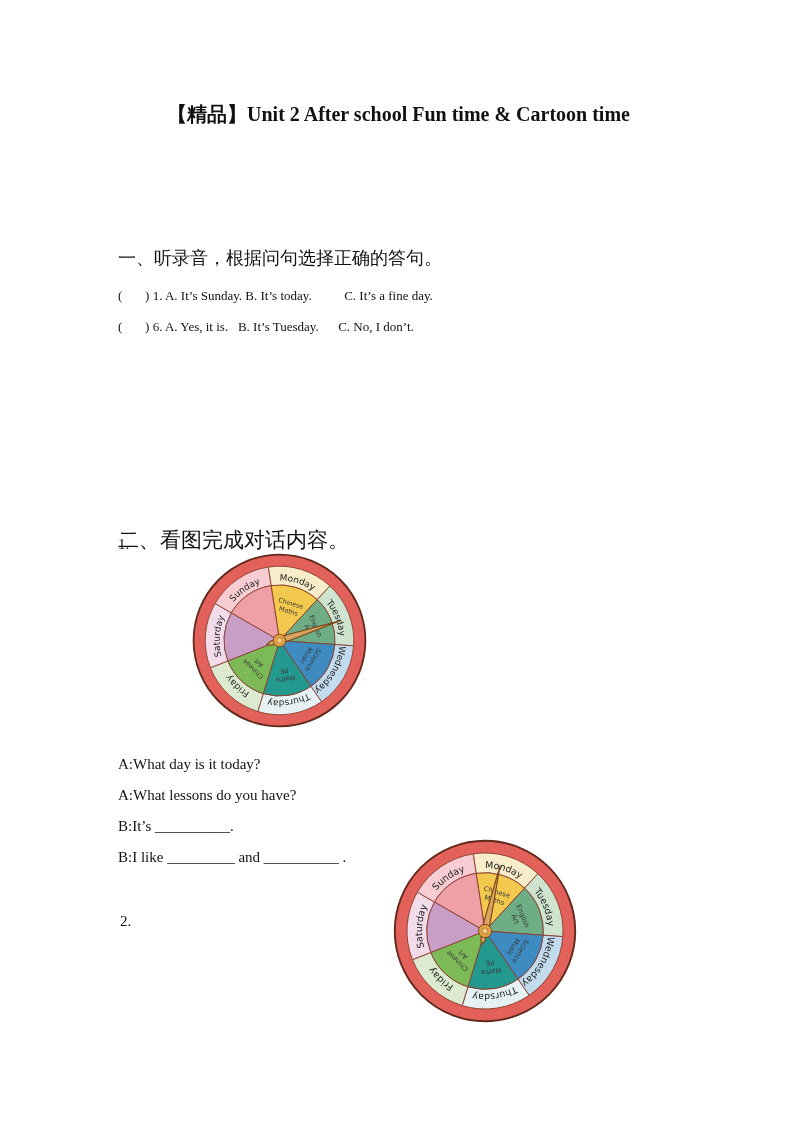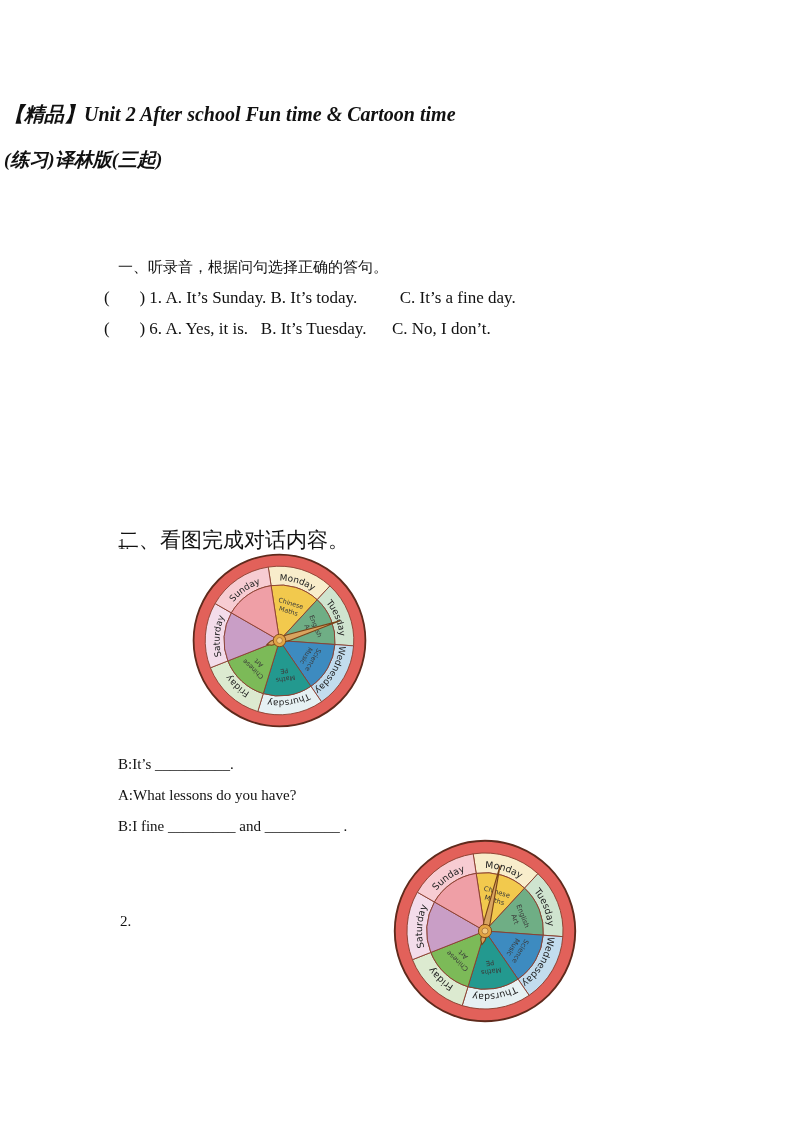--- a/index.html
+++ b/index.html
@@ -1,43 +1,42 @@
 <!DOCTYPE html>
 <html><head>
 <meta charset="utf-8">
 <style>
   html,body{margin:0;padding:0;background:#ffffff;}
   .page{
     position:relative;width:793px;height:1122px;background:#ffffff;overflow:hidden;
     font-family:"Liberation Serif","DejaVu Serif",serif;color:#111;
   }
-  .title{position:absolute;left:4px;right:0;font-weight:bold;font-style:italic;}
+  .title{position:absolute;left:4px;right:0;text-align:center;font-weight:bold;}
   .t1{top:101px;font-size:20px;}
   .t2{top:147px;font-size:19px;}
   .t3{top:191px;font-size:19px;}
-  .s1h{position:absolute;left:118px;top:258px;font-size:15px;}
-  .questions{position:absolute;left:104px;top:288px;font-size:17px;}
+  .s1h{position:absolute;left:118px;top:246px;font-size:18px;}
+  .questions{position:absolute;left:118px;top:288px;font-size:13px;}
   .q{height:31.4px;white-space:pre;}
   .s2h{position:absolute;left:118px;top:526px;font-size:21px;}
   .item-label{position:absolute;font-size:15px;}
   .item1{left:118px;top:536px;}
   .item2{left:120px;top:913px;}
   .dialogue{position:absolute;left:118px;top:756px;font-size:15px;}
   .d{height:31px;white-space:pre;}
   .wheel{position:absolute;}
   .wheel1{left:190px;top:551px;width:179px;height:179px;}
   .wheel2{left:391px;top:837px;width:188px;height:188px;}
 </style>
 </head>
 <body>
 
 <div class="page">
 
   <div class="title t1">【精品】Unit 2 After school Fun time &amp; Cartoon time</div>
-  <div class="title t2">(练习)译林版(三起)</div>
 
   <div class="s1h">一、听录音，根据问句选择正确的答句。</div>
 
   <div class="questions">
     <div class="q">(&nbsp;&nbsp;&nbsp;&nbsp;&nbsp;&nbsp;&nbsp;) 1. A. It’s Sunday. B. It’s today.&nbsp;&nbsp;&nbsp;&nbsp;&nbsp;&nbsp;&nbsp;&nbsp;&nbsp;&nbsp;C. It’s a fine day.</div>
     <div class="q">(&nbsp;&nbsp;&nbsp;&nbsp;&nbsp;&nbsp;&nbsp;) 6. A. Yes, it is.&nbsp;&nbsp;&nbsp;B. It’s Tuesday.&nbsp;&nbsp;&nbsp;&nbsp;&nbsp;&nbsp;C. No, I don’t.</div>
   </div>
 
   <div class="s2h">二、看图完成对话内容。</div>
 
@@ -95,23 +94,24 @@
       <path d="M 100 100 L 46.22929879071616 69.13397188717147 A 62 62 0 0 1 90.60654867457112 38.715719207966565 Z" fill="#ef9fa6" stroke="#8a4030" stroke-width="1"></path>
       <text font-size="10" fill="#222222" font-family="DejaVu Sans, sans-serif"><textPath startOffset="50%" text-anchor="middle" href="#arc-1-6" xlink:href="#arc-1-6">Sunday</textPath></text>
       <g transform="rotate(72 100 100)">
         <polygon points="100,29 103.4,90 102.3,110 100,115 97.7,110 96.6,90" fill="#d9a45f" stroke="#7a4318" stroke-width="1.2" stroke-linejoin="round"></polygon>
       </g>
       <circle cx="100" cy="100" r="7" fill="#e2a444" stroke="#7a4318" stroke-width="1"></circle>
       <circle cx="100" cy="100" r="3.2" fill="#f3c97e" stroke="#7a4318" stroke-width="0.5"></circle>
     </svg>
 
   <div class="dialogue">
+    <div class="d">A:What day is it today?</div>
+    <div class="d">A:What lessons do you have?</div>
     <div class="d">B:It’s __________.</div>
-    <div class="d">A:What lessons do you have?</div>
-    <div class="d">B:I fine _________ and __________ .</div>
+    <div class="d">B:I like _________ and __________ .</div>
   </div>
 
   <div class="item-label item2">2.</div>
   <svg class="wheel wheel2" id="wheel2" viewBox="0 0 200 200">
       <defs>
         <path id="arc-2-0" d="M 92.16646964953375 33.459517568262825 A 67 67 0 0 1 143.7032565556341 49.21589454925465" fill="none"></path>
         <path id="arc-2-1" d="M 147.13931773767638 52.388187146188315 A 67 67 0 0 1 166.9531472208227 102.50521001651381" fill="none"></path>
         <path id="arc-2-2" d="M 166.61529810250573 107.16952290702086 A 67 67 0 0 1 139.7859524334246 153.9080512443668" fill="none"></path>
         <path id="arc-2-3" d="M 135.92860029170714 156.55206168725186 A 67 67 0 0 1 82.65912397813113 164.7170303613676" fill="none"></path>
         <path id="arc-2-4" d="M 78.1869336513705 163.34974456515423 A 67 67 0 0 1 38.59032885671159 126.79276562942262" fill="none"></path>

